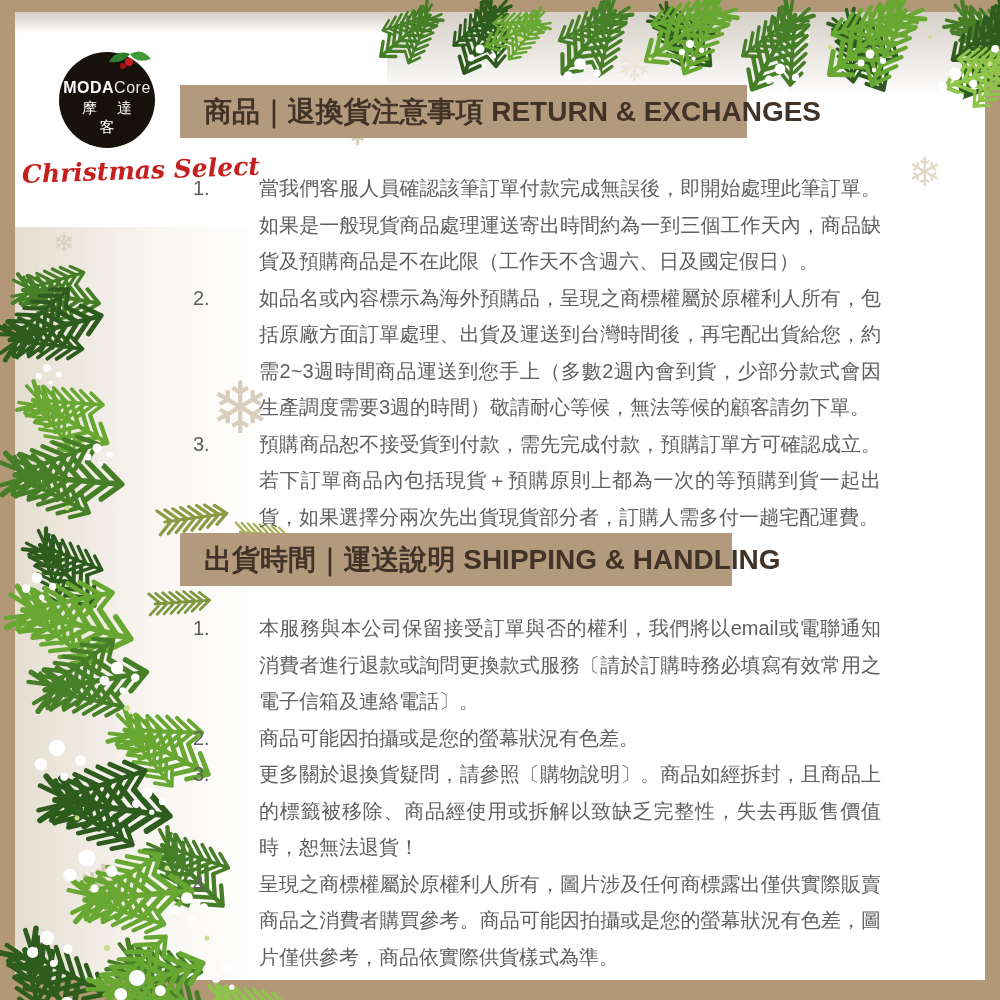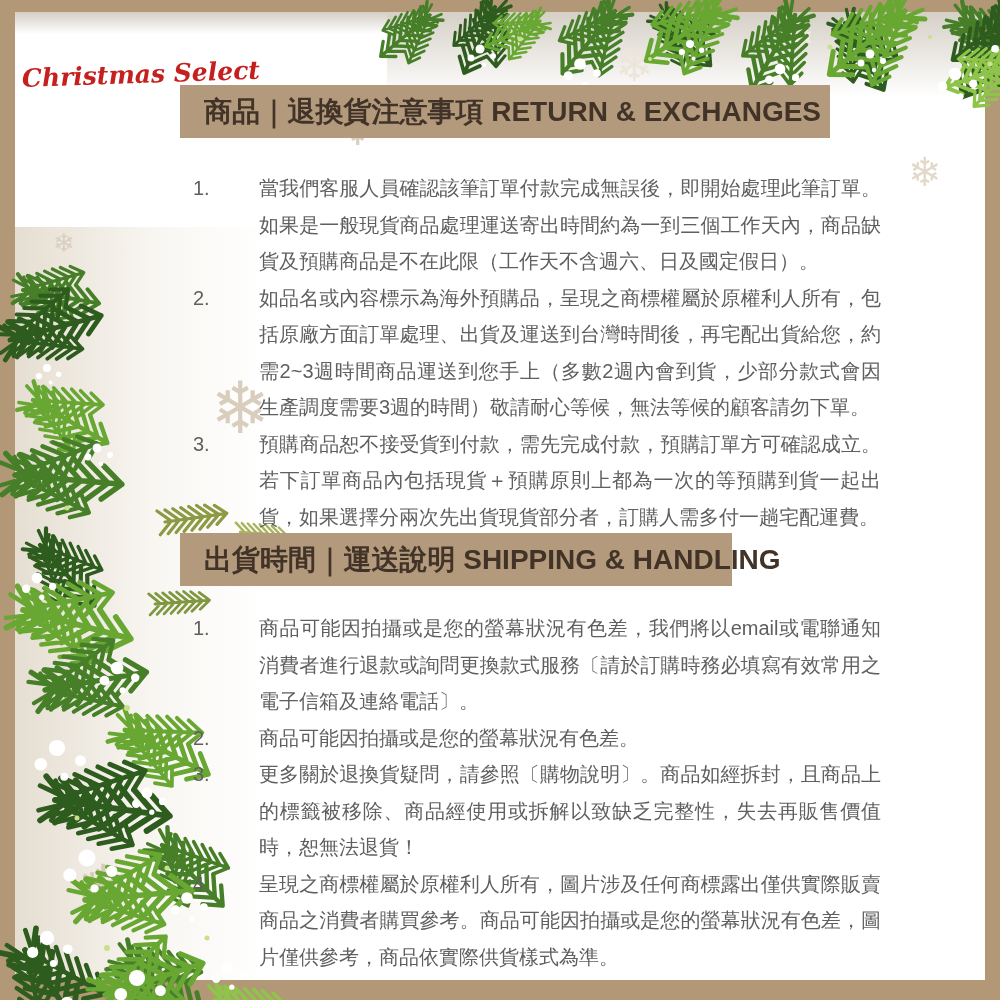--- a/index.html
+++ b/index.html
@@ -27,21 +27,21 @@
   .logo-en span{font-weight:normal;color:#e8e8e8;}
   .logo-cn{color:#ffffff;font-size:15px;letter-spacing:8px;margin-left:8px;margin-top:2px;}
   .holly{position:absolute;top:-7px;left:48px;}
   .tagline{color:#c6201e;font-family:"DejaVu Serif",serif;font-style:italic;font-weight:bold;
       font-size:25px;margin-top:9px;transform:rotate(-2deg);white-space:nowrap;}
   
   .content{position:absolute;left:165px;top:73px;width:700px;z-index:5;}
   .hbar{position:absolute;left:0;background:#b49a7c;color:#413327;font-weight:bold;
       font-size:28px;height:53px;line-height:54px;padding-left:24px;box-sizing:border-box;
       white-space:nowrap;}
-  .hbar-1{top:0;width:650px;}
+  .hbar-1{top:0;width:567px;}
   .hbar-2{top:448px;width:552px;}
   .list{position:absolute;left:13px;width:688px;}
   .list-1{top:85px;}
   .list-2{top:525px;}
   .li{display:flex;font-size:20px;line-height:36.5px;color:#5f5f5f;}
   .num{width:26px;flex:none;}
   .txt{flex:1;text-align:justify;margin-left:40px;}
 </style>
 </head>
 <body>
@@ -164,34 +164,44 @@
         </div>
       </div>
 
       <div class="hbar hbar-2">
         <span>出貨時間｜運送說明 SHIPPING &amp; HANDLING</span>
       </div>
 
       <div class="list list-2">
         <div class="li">
           <span class="num">1.</span>
-          <span class="txt">商品可能因拍攝或是您的螢幕狀況有色差，我們將以email或電聯通知消費者進行退款或詢問更換款式服務〔請於訂購時務必填寫有效常用之電子信箱及連絡電話〕。</span>
+          <span class="txt">本服務與本公司保留接受訂單與否的權利，我們將以email或電聯通知消費者進行退款或詢問更換款式服務〔請於訂購時務必填寫有效常用之電子信箱及連絡電話〕。</span>
         </div>
         <div class="li">
           <span class="num">2.</span>
           <span class="txt">商品可能因拍攝或是您的螢幕狀況有色差。</span>
         </div>
         <div class="li">
           <span class="num">3.</span>
           <span class="txt">更多關於退換貨疑問，請參照〔購物說明〕。商品如經拆封，且商品上的標籤被移除、商品經使用或拆解以致缺乏完整性，失去再販售價值時，恕無法退貨！</span>
         </div>
         <div class="li">
           <span class="num">4.</span>
           <span class="txt">呈現之商標權屬於原權利人所有，圖片涉及任何商標露出僅供實際販賣商品之消費者購買參考。商品可能因拍攝或是您的螢幕狀況有色差，圖片僅供參考，商品依實際供貨樣式為準。</span>
         </div>
       </div>
     </div>
   </div>
 
   <div class="logo">
+    <div class="logo-circle">
+      <svg class="holly" width="46" height="30" viewBox="0 0 46 30">
+        <path d="M2 17 Q9 4 23 9 Q16 19 2 17 Z" fill="#2f7d2f"></path>
+        <path d="M44 14 Q35 2 23 9 Q29 19 44 14 Z" fill="#3f9b33"></path>
+        <circle cx="22" cy="17" r="4" fill="#c6201e"></circle>
+        <circle cx="16" cy="21" r="3" fill="#a41313"></circle>
+      </svg>
+      <div class="logo-en"><b>MODA</b><span>Core</span></div>
+      <div class="logo-cn">摩 達 客</div>
+    </div>
     <div class="tagline">Christmas Select</div>
   </div>
 </div>
 
 </body></html>

